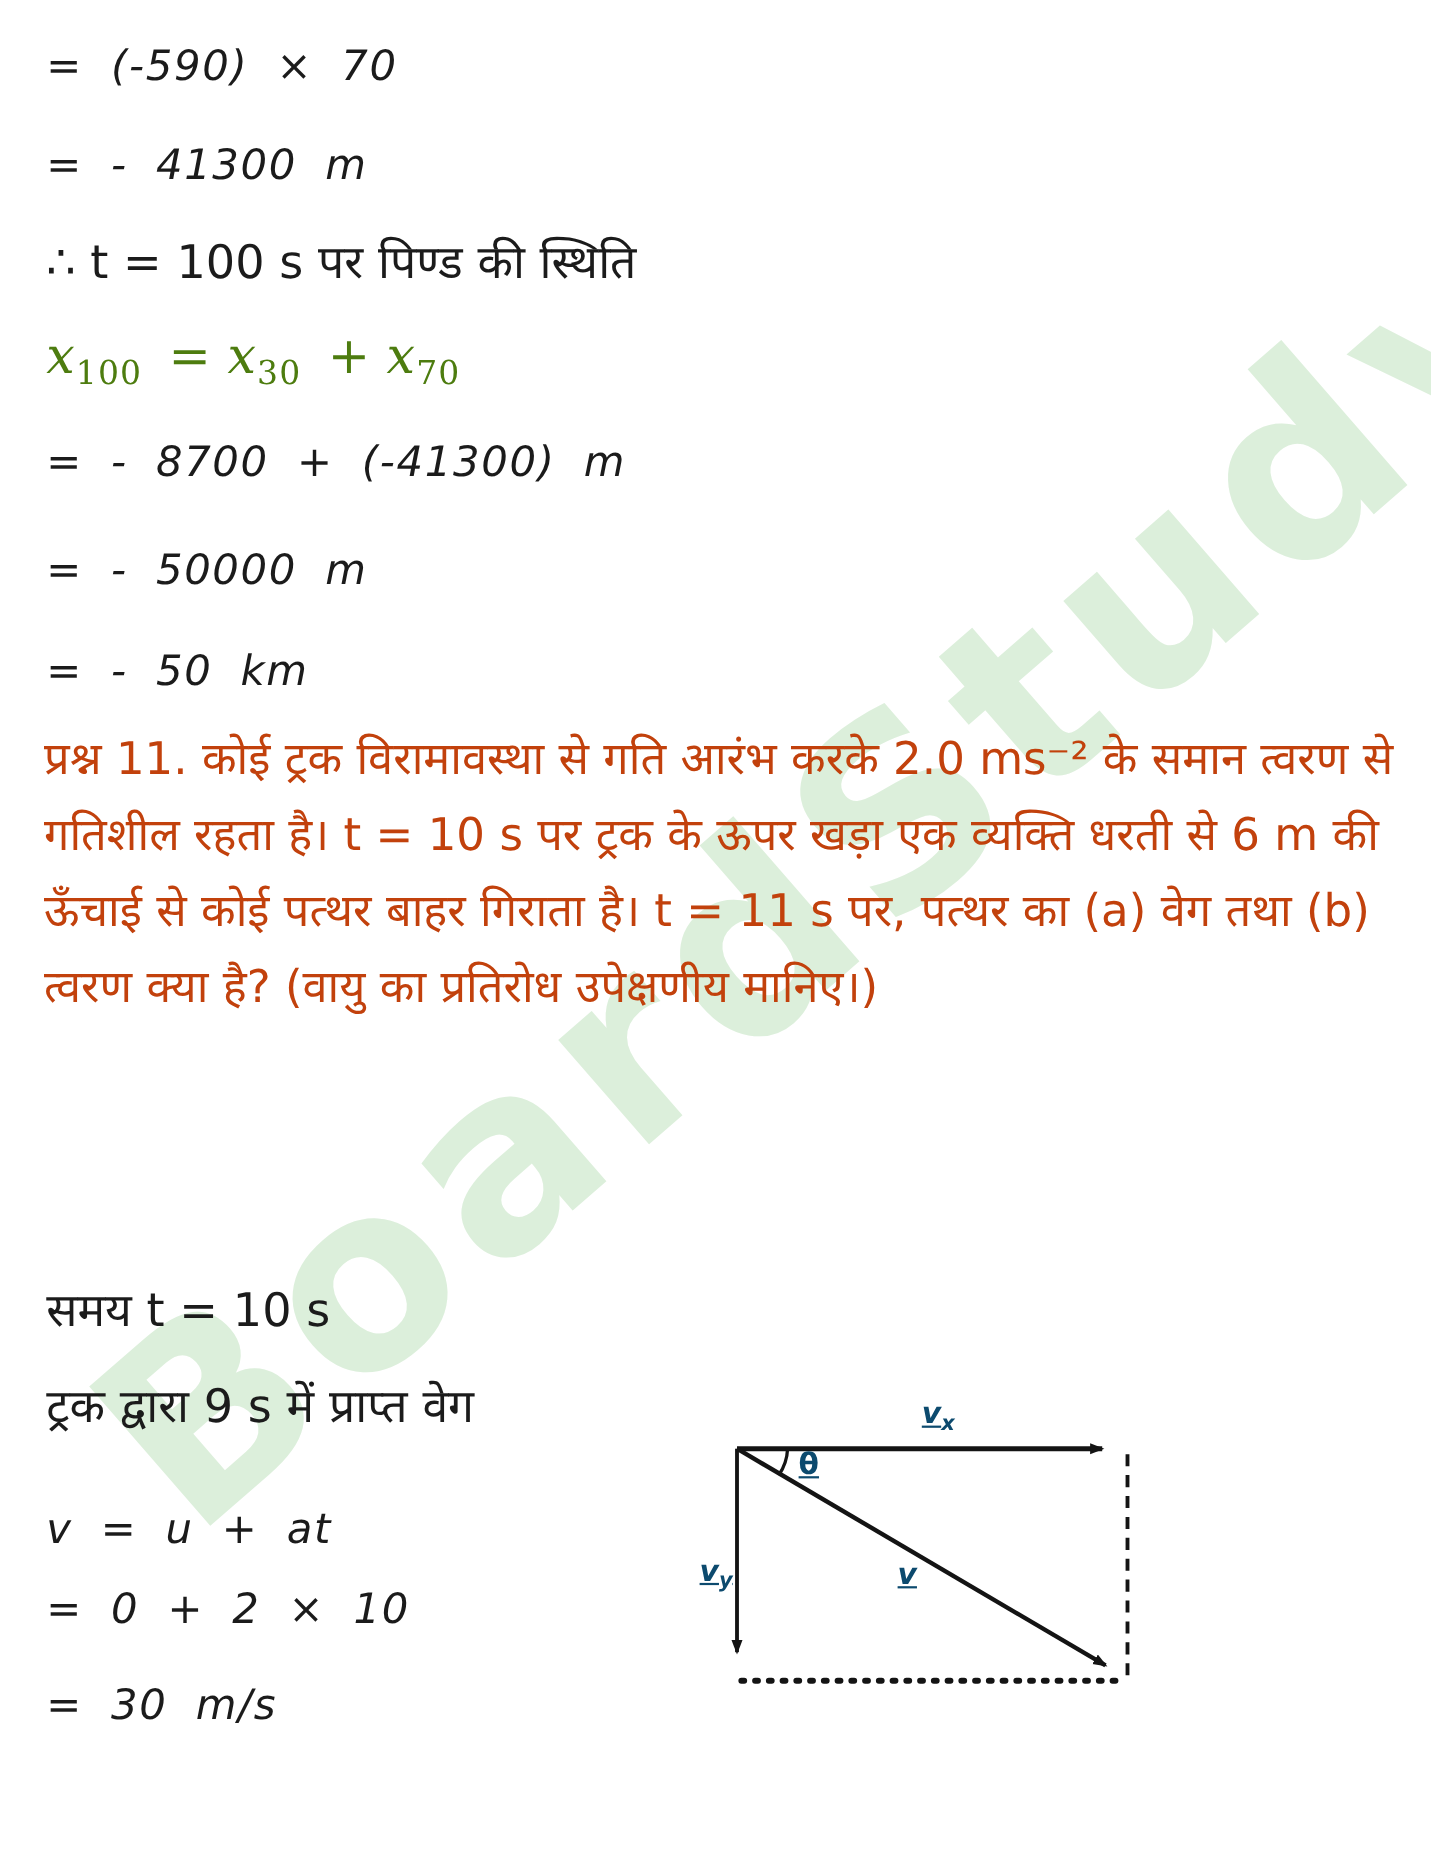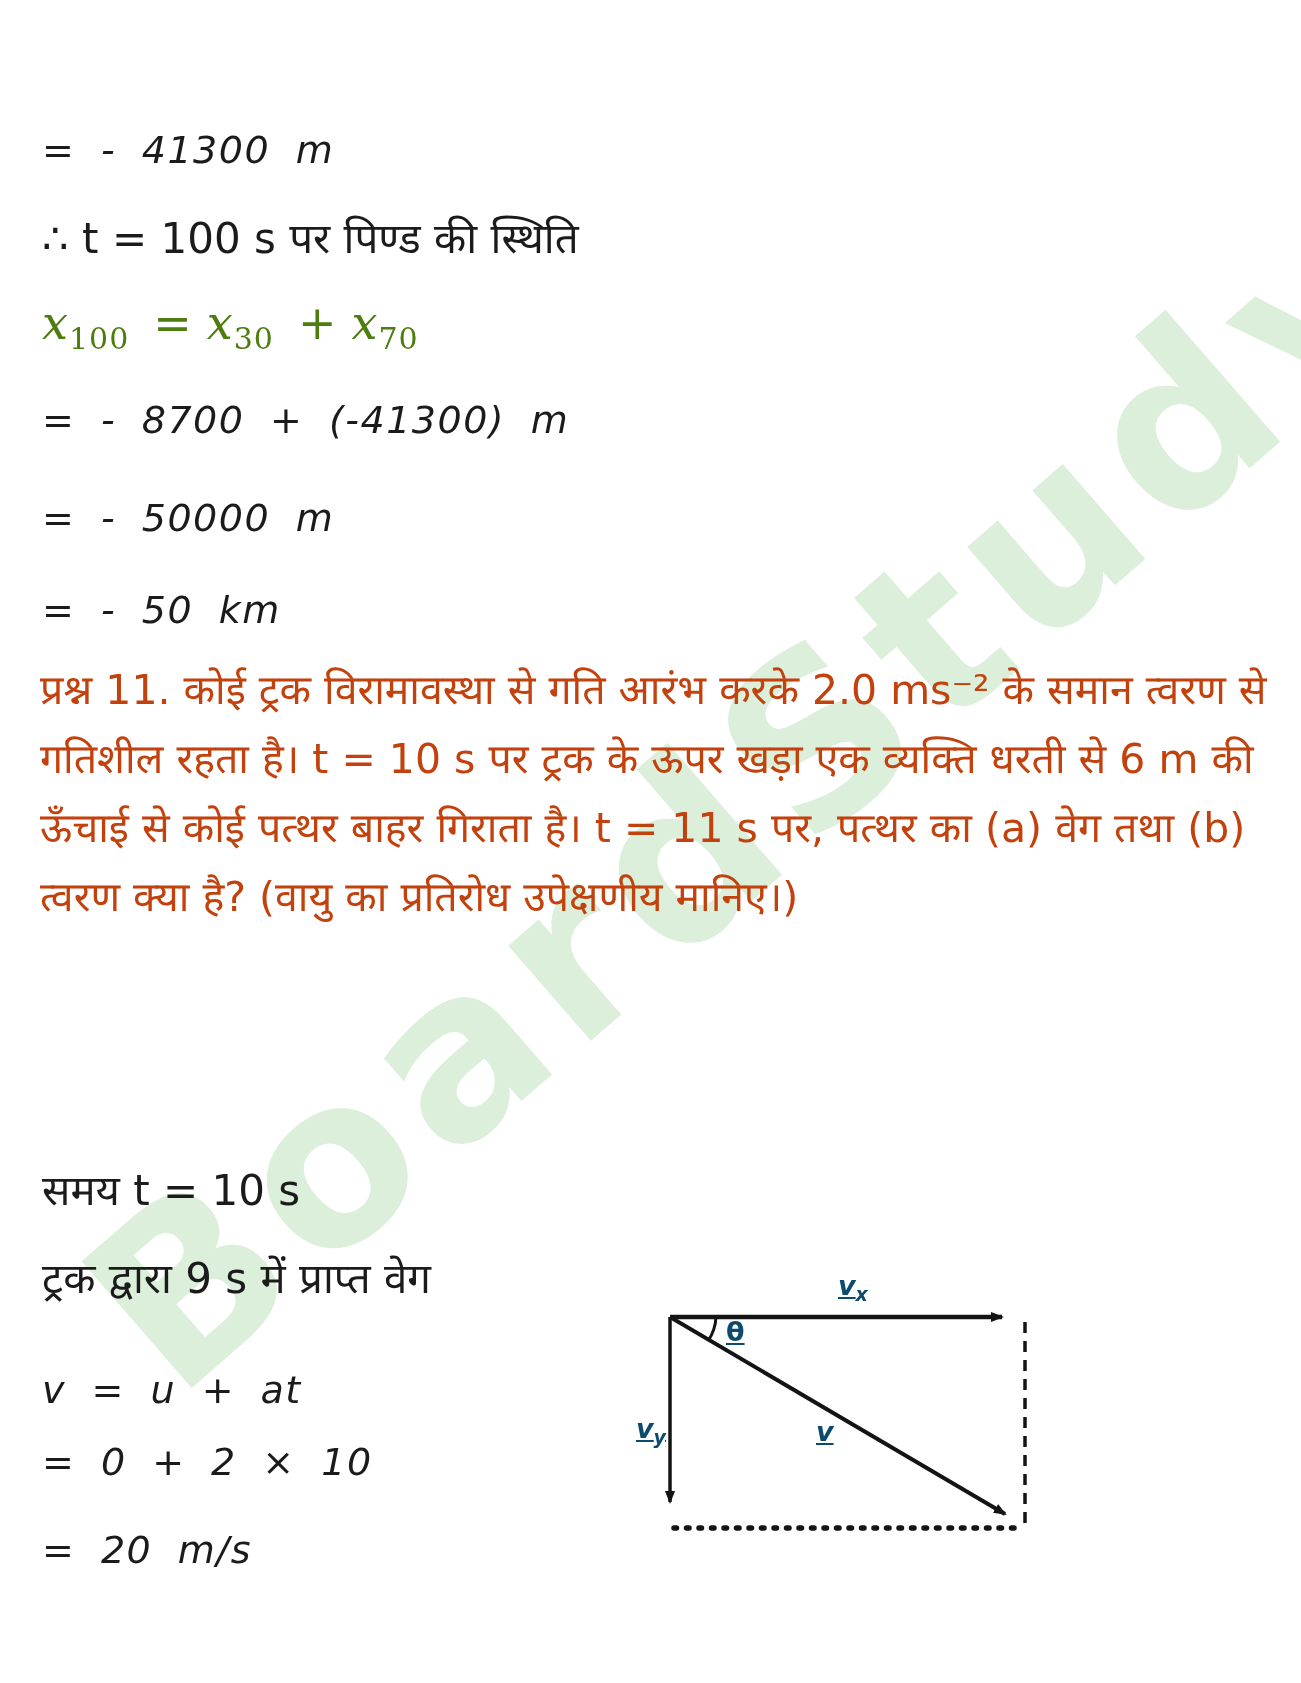--- a/index.html
+++ b/index.html
@@ -87,20 +87,21 @@
   .dlabel sub{font-size:19px;vertical-align:-6px;font-style:italic;}
   .theta{font-style:normal;font-weight:bold;font-size:27px;}
 </style>
 </head>
 <body>
 
 <div id="page">
 
   <div id="watermark">BoardStudy</div>
 
+  <div class="abs hw content" style="left:42px;top:38px;">= (-590) × 70</div>
 
   <div class="abs hw content" style="left:42px;top:128px;">= - 41300 m</div>
 
   <div class="abs hindi content" style="left:42px;top:208px;">∴ t = 100 s पर पिण्ड की स्थिति</div>
 
   <div class="abs formula content" style="left:42px;top:296px;">
     <span>x</span><sub>100</sub><span class="op">=</span><span>x</span><sub>30</sub><span class="op">+</span><span>x</span><sub>70</sub>
   </div>
 
   <div class="abs hw content" style="left:42px;top:398px;">= - 8700 + (-41300) m</div>
@@ -117,21 +118,21 @@
 
 
   <div class="abs hindi content" style="left:42px;top:1160px;">समय t = 10 s</div>
 
   <div class="abs hindi content" style="left:42px;top:1248px;">ट्रक द्वारा 9 s में प्राप्त वेग</div>
 
   <div class="abs hw content" style="left:42px;top:1368px;">v = u + at</div>
 
   <div class="abs hw content" style="left:42px;top:1440px;">= 0 + 2 × 10</div>
 
-  <div class="abs hw content" style="left:42px;top:1528px;">= 20 m/s</div>
+  <div class="abs hw content" style="left:42px;top:1528px;">= 30 m/s</div>
 
   <div id="diagram" class="content">
     <svg width="450" height="300" viewBox="0 0 450 300">
       <defs>
         <marker id="ah" markerWidth="15" markerHeight="12" refX="11" refY="5" orient="auto" markerUnits="userSpaceOnUse">
           <path d="M0,0 L13,5 L0,10 z" fill="#141414"></path>
         </marker>
       </defs>
 
       <line x1="70" y1="67" x2="402" y2="67" stroke="#141414" stroke-width="4.5" marker-end="url(#ah)"></line>

